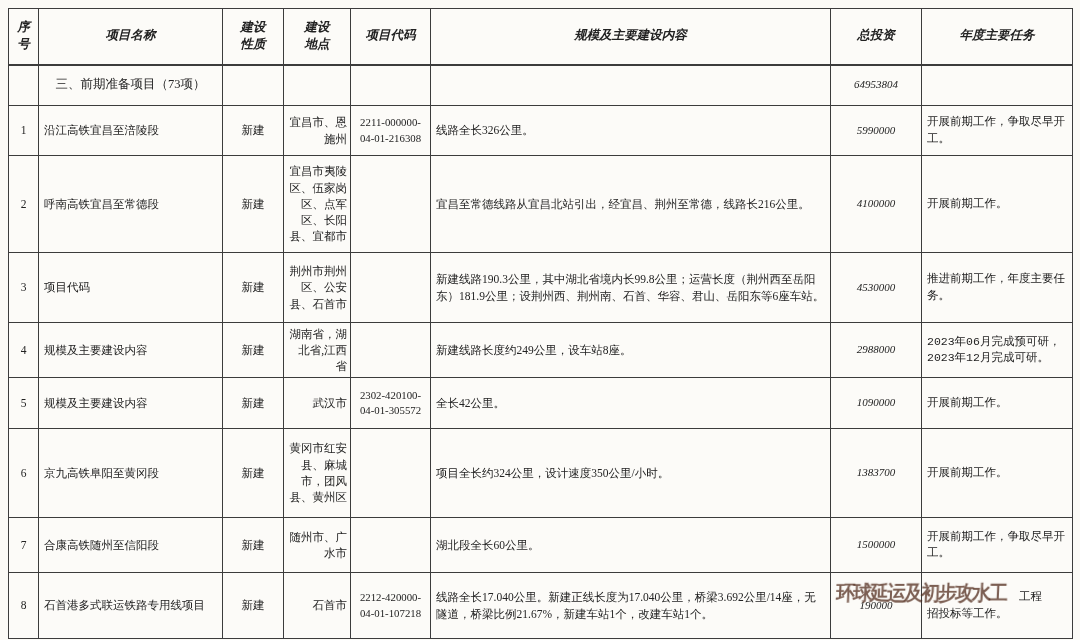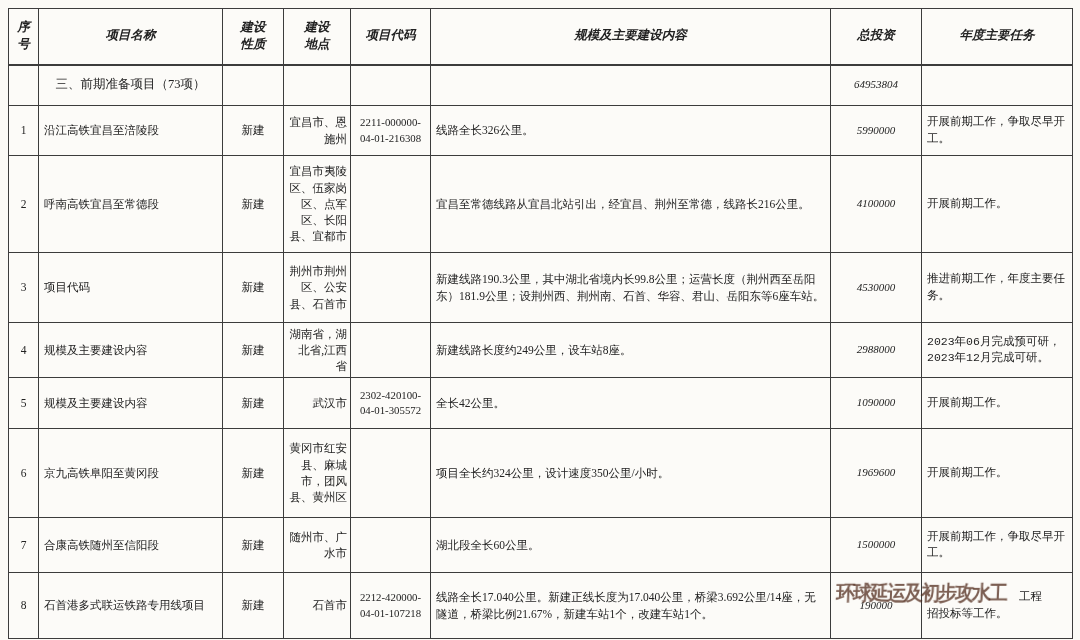--- a/index.html
+++ b/index.html
@@ -145,21 +145,21 @@
           <td class="c-investment">1090000</td>
           <td class="c-task">开展前期工作。</td>
         </tr>
         <tr style="height: 89px;">
           <td class="c-seq">6</td>
           <td class="c-name">京九高铁阜阳至黄冈段</td>
           <td class="c-nature">新建</td>
           <td class="c-location">黄冈市红安县、麻城市，团风县、黄州区</td>
           <td class="c-code"></td>
           <td class="c-content">项目全长约324公里，设计速度350公里/小时。</td>
-          <td class="c-investment">1969600</td>
+          <td class="c-investment">1383700</td>
           <td class="c-task">开展前期工作。</td>
         </tr>
         <tr style="height: 55px;">
           <td class="c-seq">7</td>
           <td class="c-name">合康高铁随州至信阳段</td>
           <td class="c-nature">新建</td>
           <td class="c-location">随州市、广水市</td>
           <td class="c-code"></td>
           <td class="c-content">湖北段全长60公里。</td>
           <td class="c-investment">1500000</td>

